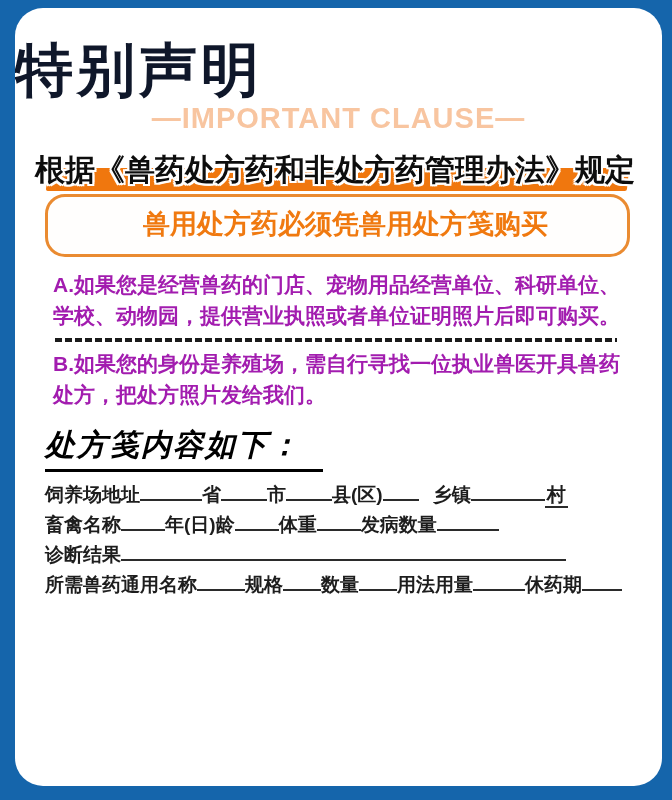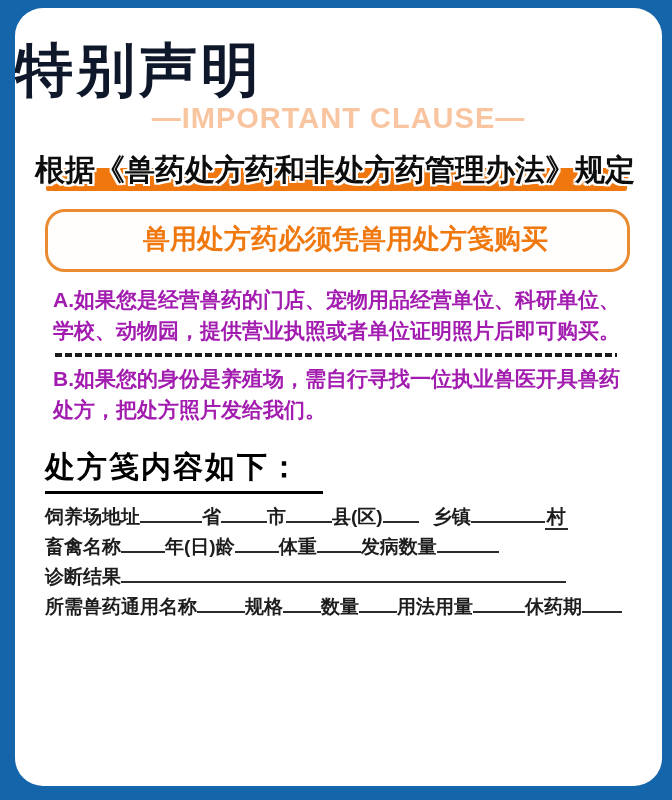--- a/index.html
+++ b/index.html
@@ -57,21 +57,21 @@
     color: #0d0d0d;
     letter-spacing: 0px;
     line-height: 46px;
     text-shadow:
       -2px -2px 0 #fff, 2px -2px 0 #fff, -2px 2px 0 #fff, 2px 2px 0 #fff,
       0 -2px 0 #fff, 0 2px 0 #fff, -2px 0 0 #fff, 2px 0 0 #fff;
     white-space: nowrap;
   }
   
   .notice-box {
-    margin: 16px 32px 0 30px;
+    margin: 1px 32px 0 30px;
     border: 3px solid #ea8b31;
     border-radius: 20px;
     padding: 10px 16px 12px 32px;
     background: #fffefd;
   }
   .notice-box-title {
     text-align: center;
     font-size: 27px;
     font-weight: 900;
     color: #f0790f;
@@ -96,21 +96,21 @@
     text-align: justify;
   }
   .clause .clabel { font-weight: 900; }
   .dashed-divider {
     margin: 6px 45px 0 40px;
     height: 4px;
     background: repeating-linear-gradient(90deg, #1b1b1b 0 7px, transparent 7px 10px);
   }
   .clause-b { margin-top: 6px; }
   
-  .rx-heading-wrap { margin: 21px 0 0 30px; }
+  .rx-heading-wrap { margin: 14px 0 0 30px; font-style: italic; }
   .rx-heading {
     display: inline-block;
     font-size: 30px;
     font-weight: 900;
     color: #000;
     border-bottom: 3px solid #000;
     padding: 0 22px 3px 0;
     letter-spacing: 2px;
   }
   

